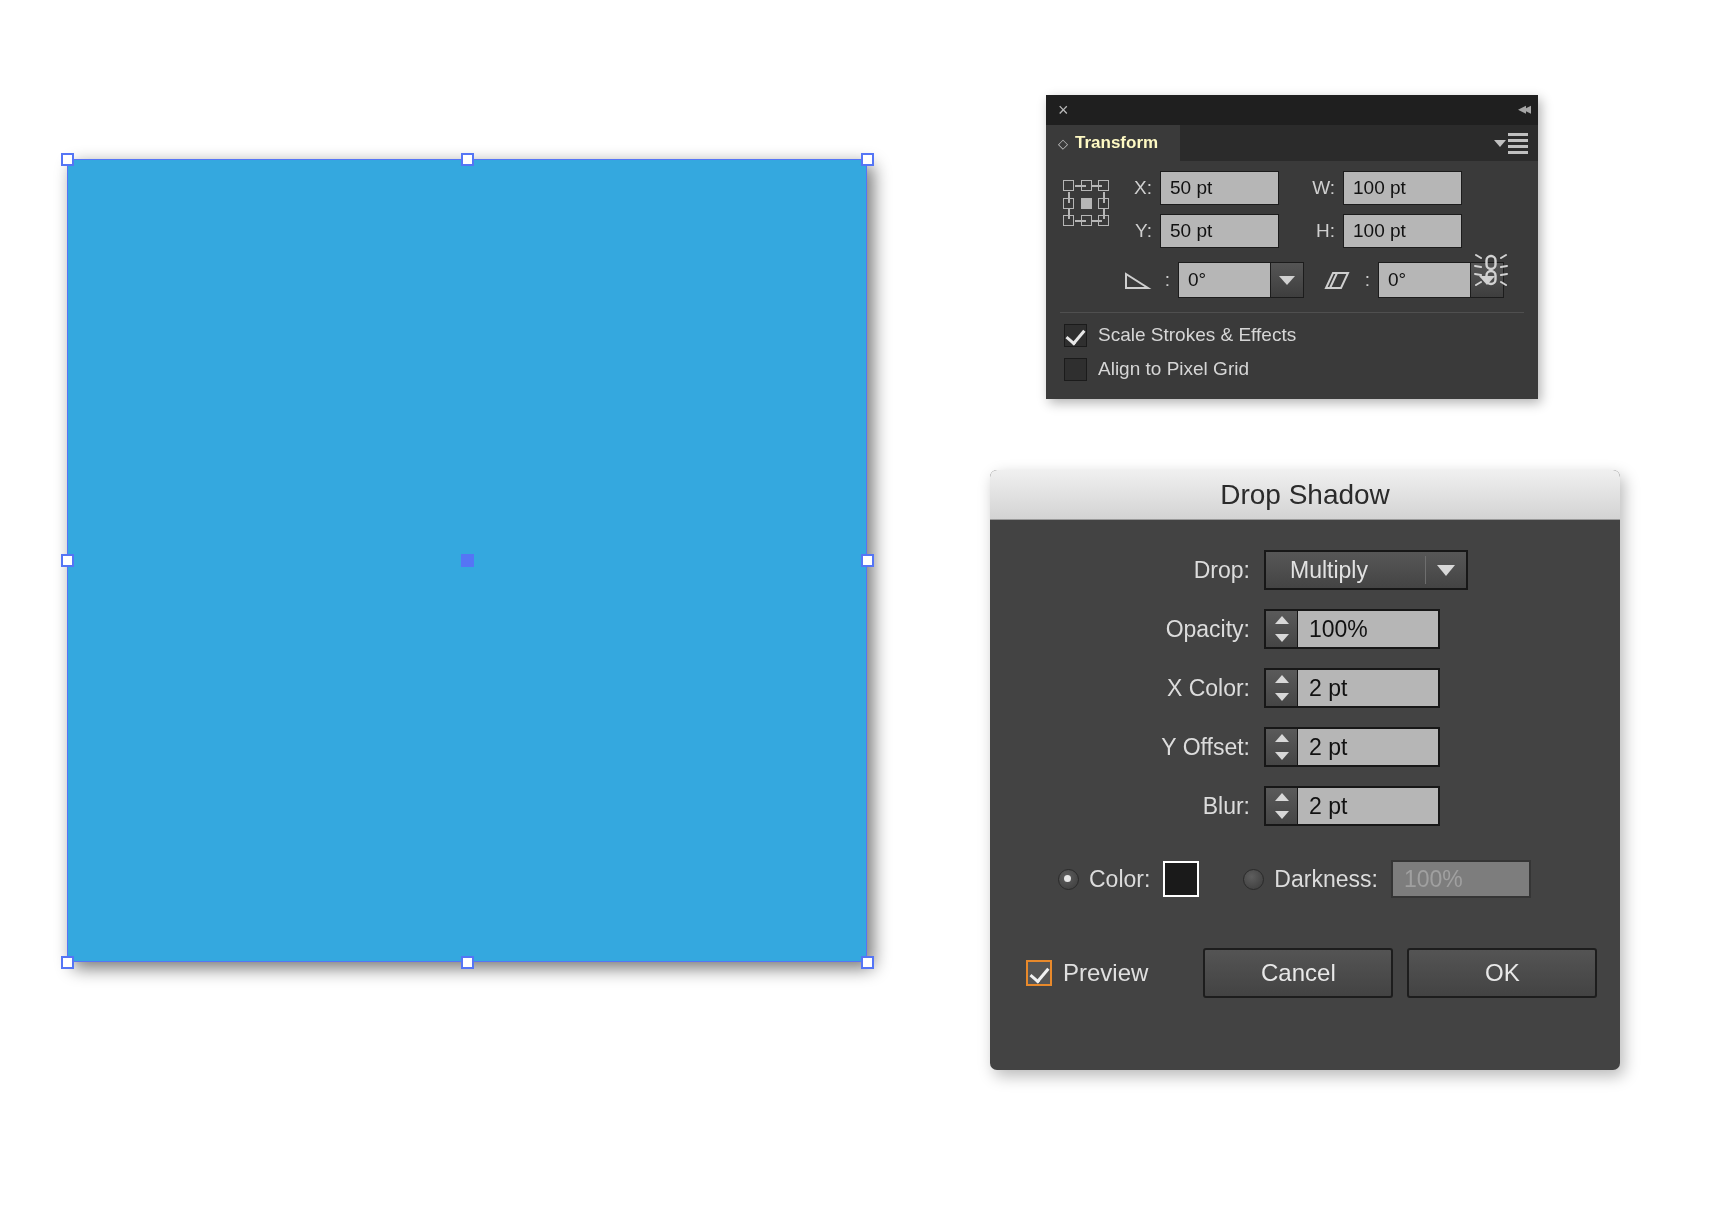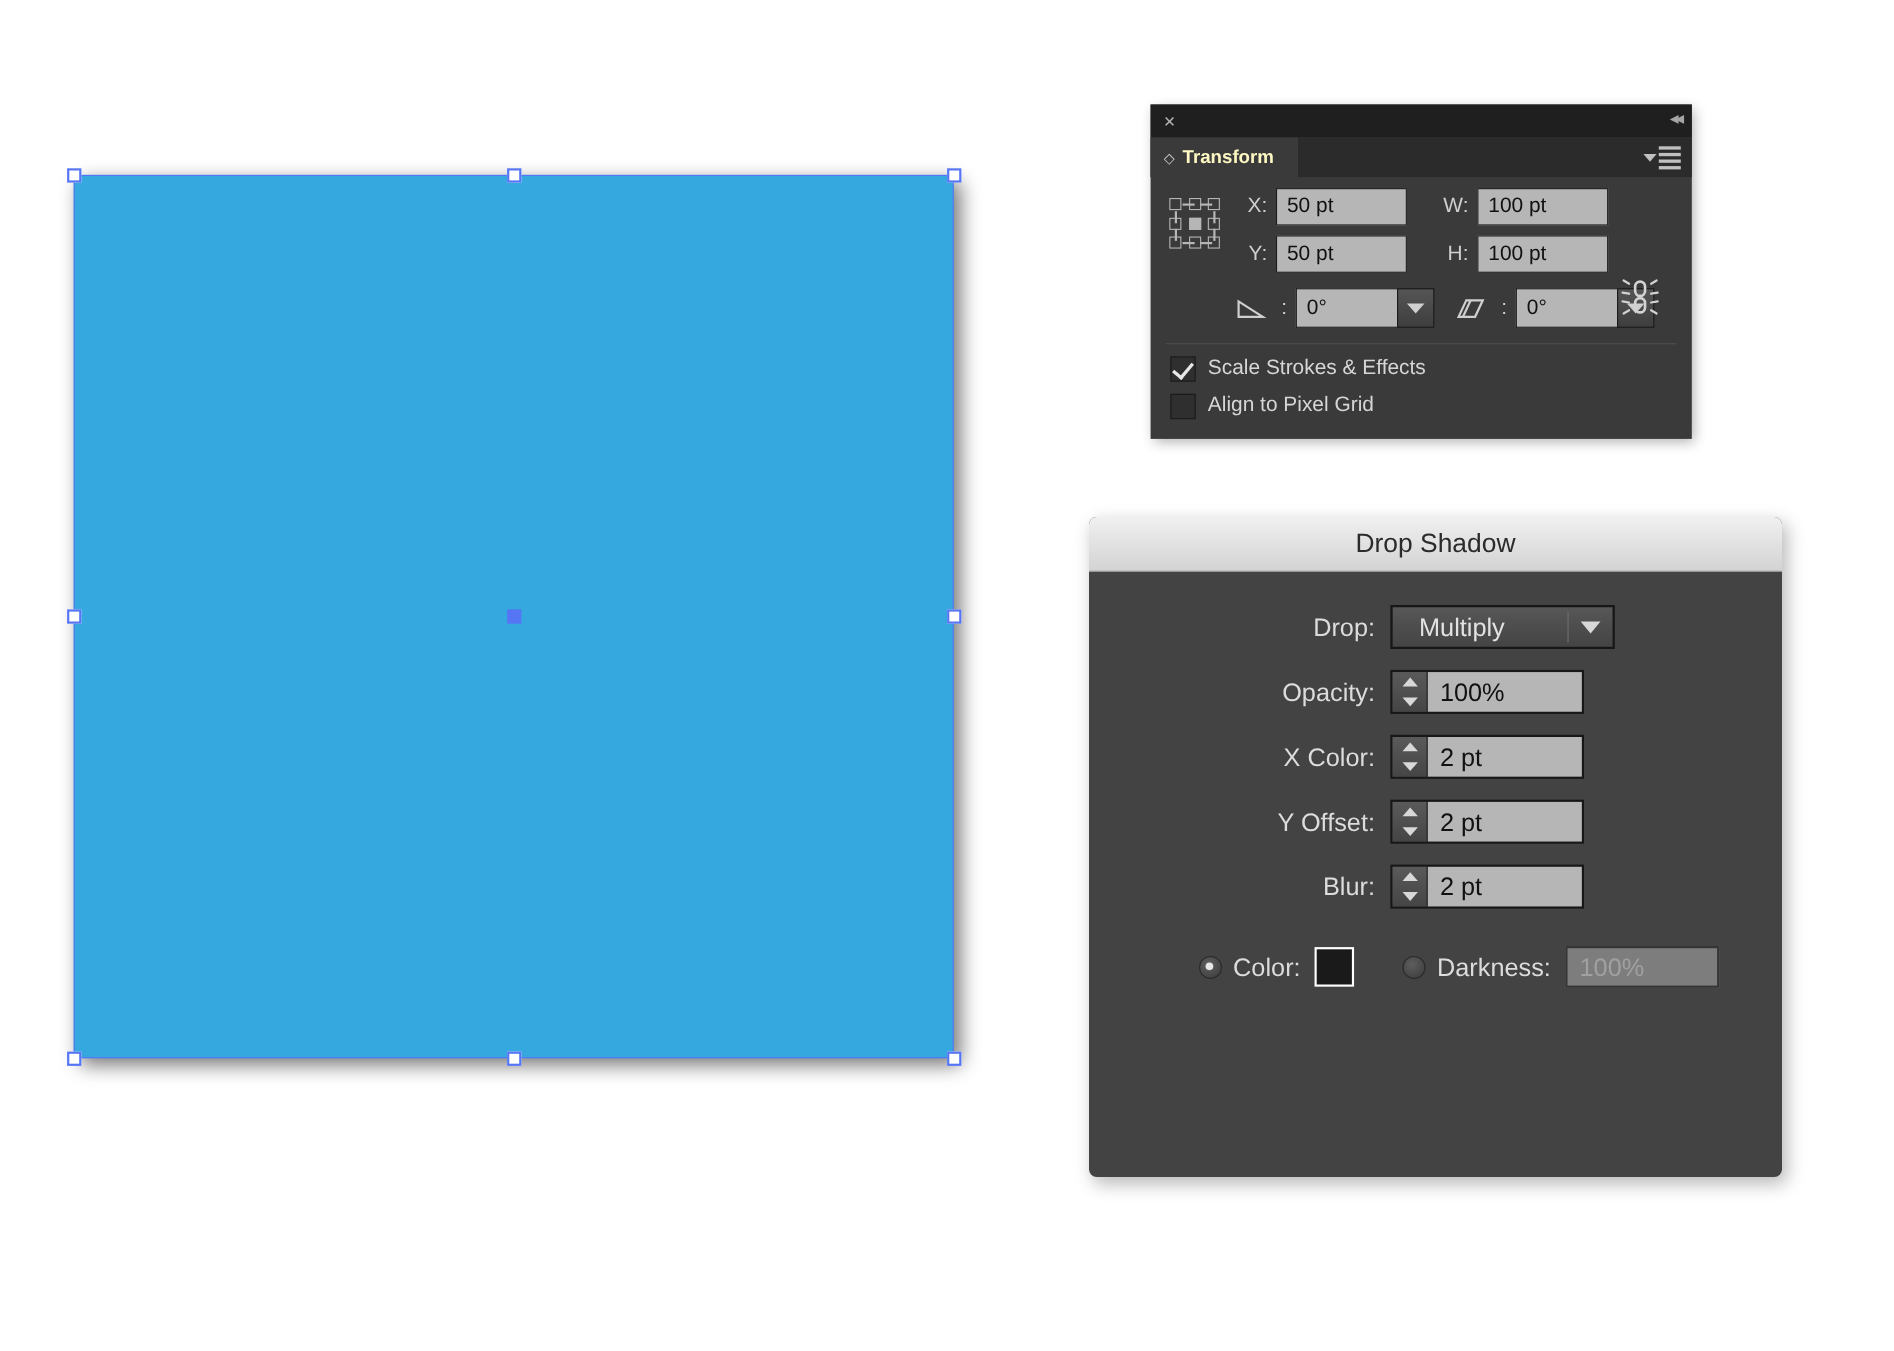--- a/index.html
+++ b/index.html
@@ -215,21 +215,21 @@
     border-radius: 7px;
     box-shadow: 4px 6px 16px rgba(0,0,0,0.28);
     overflow: hidden;
   }
   #ds-titlebar {
     height: 50px;
     background: linear-gradient(#f0f0f0, #d3d3d3);
     border-bottom: 1px solid #9a9a9a;
     display: flex; align-items: center; justify-content: center;
   }
-  #ds-title { color: #2b2b2b; font-size: 24px; text-align: right; }
+  #ds-title { color: #2b2b2b; font-size: 28px; text-align: right; }
 
   #ds-body { padding: 30px 0 0 0; }
 
   .ds-row {
     display: flex; align-items: center;
     margin-bottom: 19px;
     padding-right: 36px;
   }
   .ds-label {
     width: 260px; text-align: right;
@@ -286,21 +286,21 @@
     background: #b6b6b6;
     color: #111;
     font-size: 23px;
     line-height: 36px;
     padding-left: 11px;
   }
 
   #ds-color-row {
     display: flex; align-items: center;
     margin-top: 34px;
-    padding-left: 100px;
+    padding-left: 68px;
   }
   .radio {
     width: 21px; height: 21px;
     border-radius: 50%;
     background: radial-gradient(circle at 40% 35%, #5e5e5e, #3a3a3a);
     border: 1.6px solid #2a2a2a;
     position: relative;
     margin-right: 10px;
     cursor: pointer;
   }
@@ -583,17 +583,23 @@
         <span class="radio sel"></span>
         <span class="ds-inline-label">Color:</span>
         <span id="color-swatch" style="background: rgb(26, 26, 26);"></span>
         <span id="ds-darkness-group">
           <span class="radio"></span>
           <span class="ds-inline-label">Darkness:</span>
           <span id="darkness-input">100%</span>
         </span>
       </div>
 
+      <div id="ds-footer">
+        <span id="preview-cb" style="border-color: rgb(232, 137, 43);"></span>
+        <span id="preview-label">Preview</span>
+        <span class="ds-btn" id="cancel-button">Cancel</span>
+        <span class="ds-btn" id="ok-button">OK</span>
+      </div>
 
     </div>
   </div>
 
 </div>
 
 </body></html>

